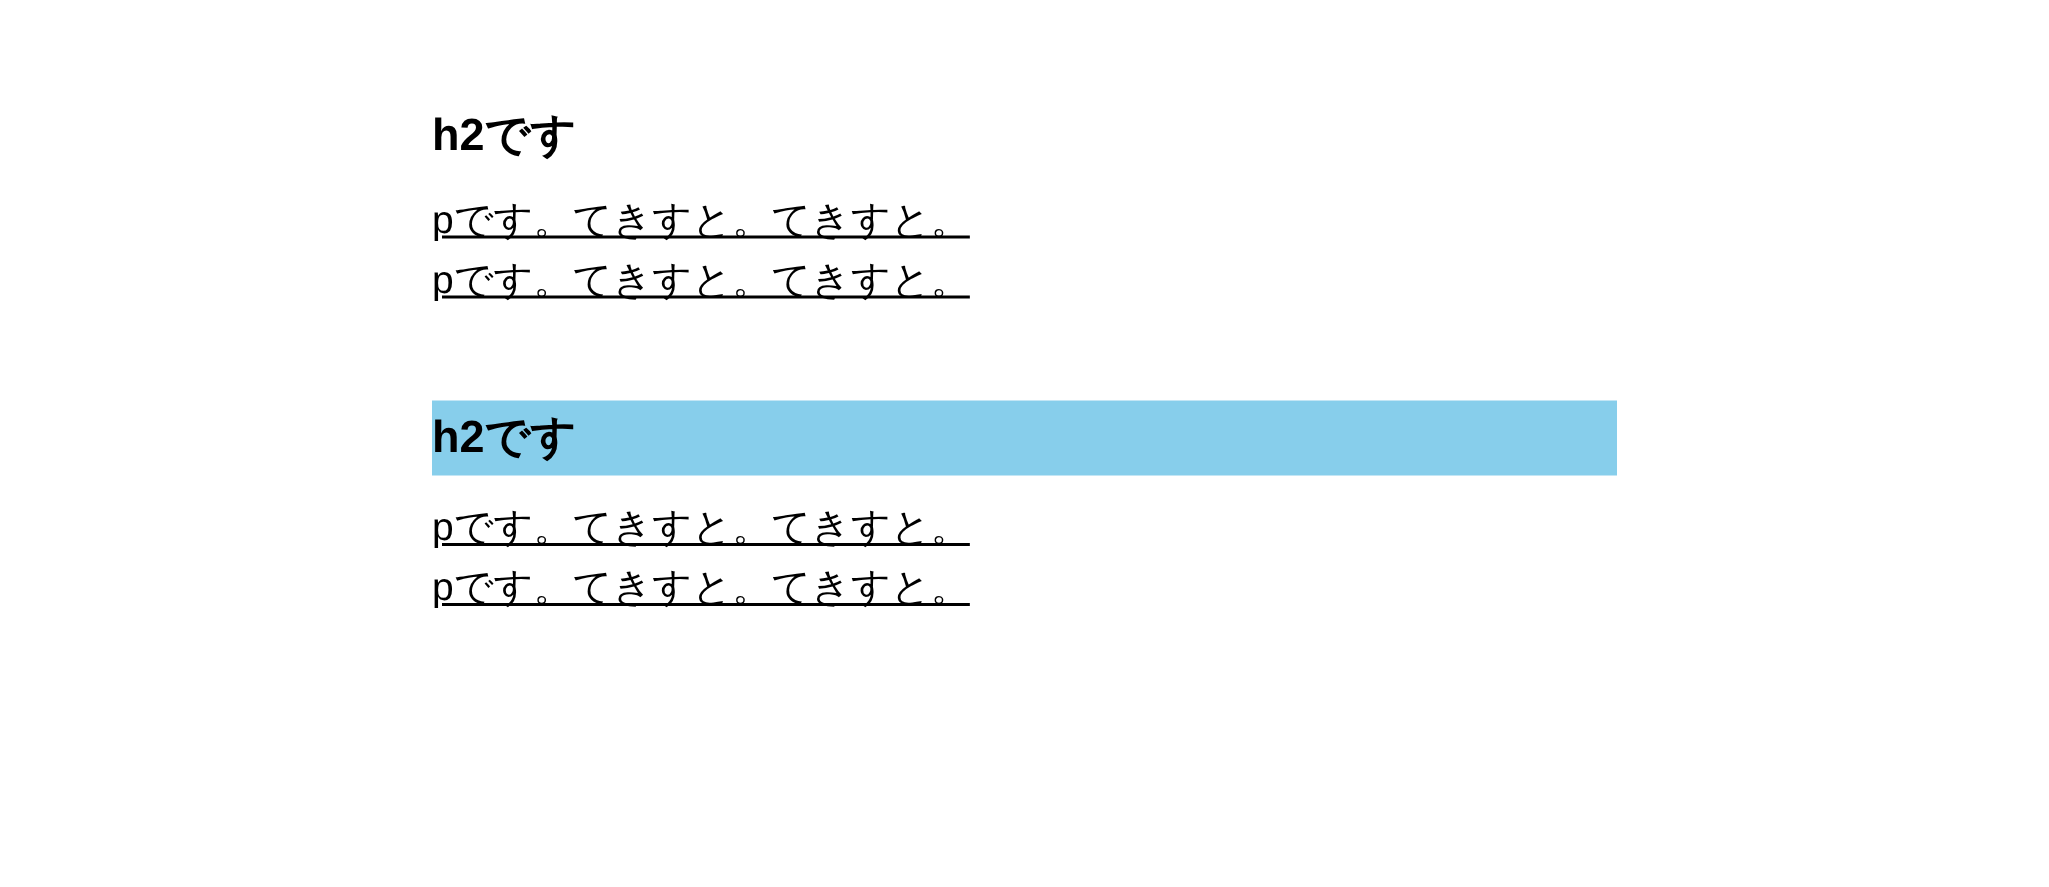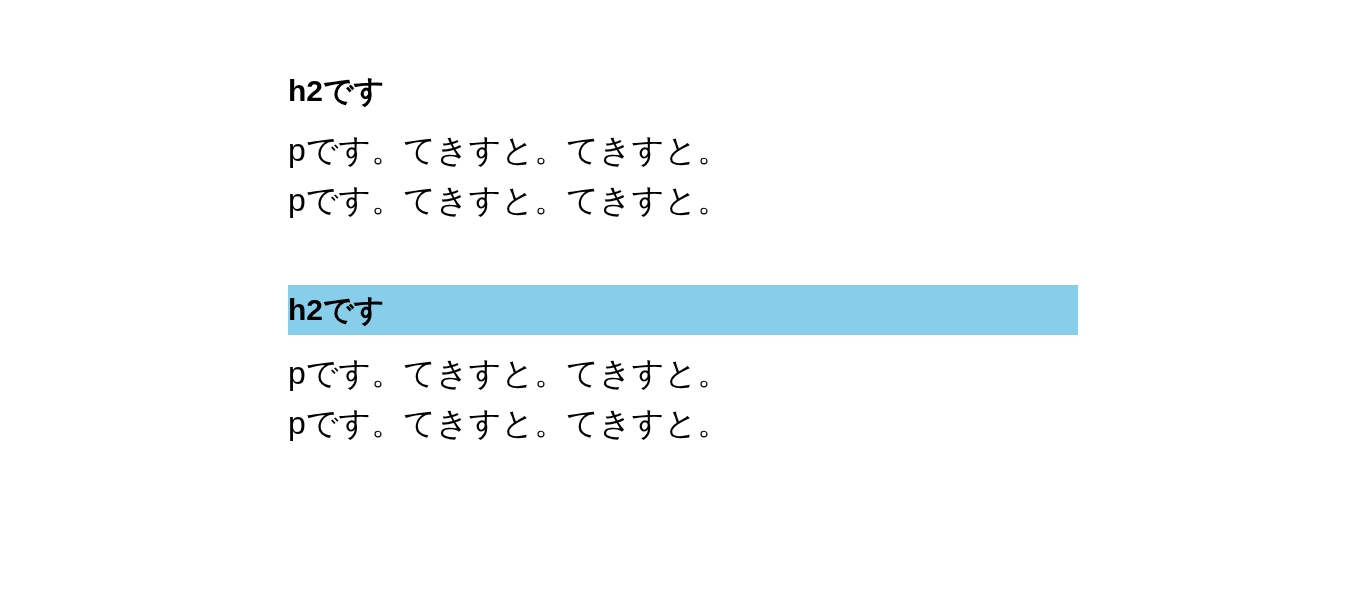--- a/index.html
+++ b/index.html
@@ -30,25 +30,26 @@
     font-weight: 700;
     line-height: 1.4;
     margin: 0 0 14px 0;
     padding: 0;
   }
   .h2.highlight {
     background: #87CEEB;
     padding: 4px 0 4px 0;
   }
   .p {
-    font-size: 32px;
+    font-size: 26px;
     font-weight: 400;
     line-height: 1.55;
     margin: 0;
     padding: 0;
+    text-decoration: underline;
   }
 </style>
 </head>
 <body>
 
 <div class="page">
   <div class="content">
 
     <div class="section">
       <h2 class="h2">h2です</h2>

